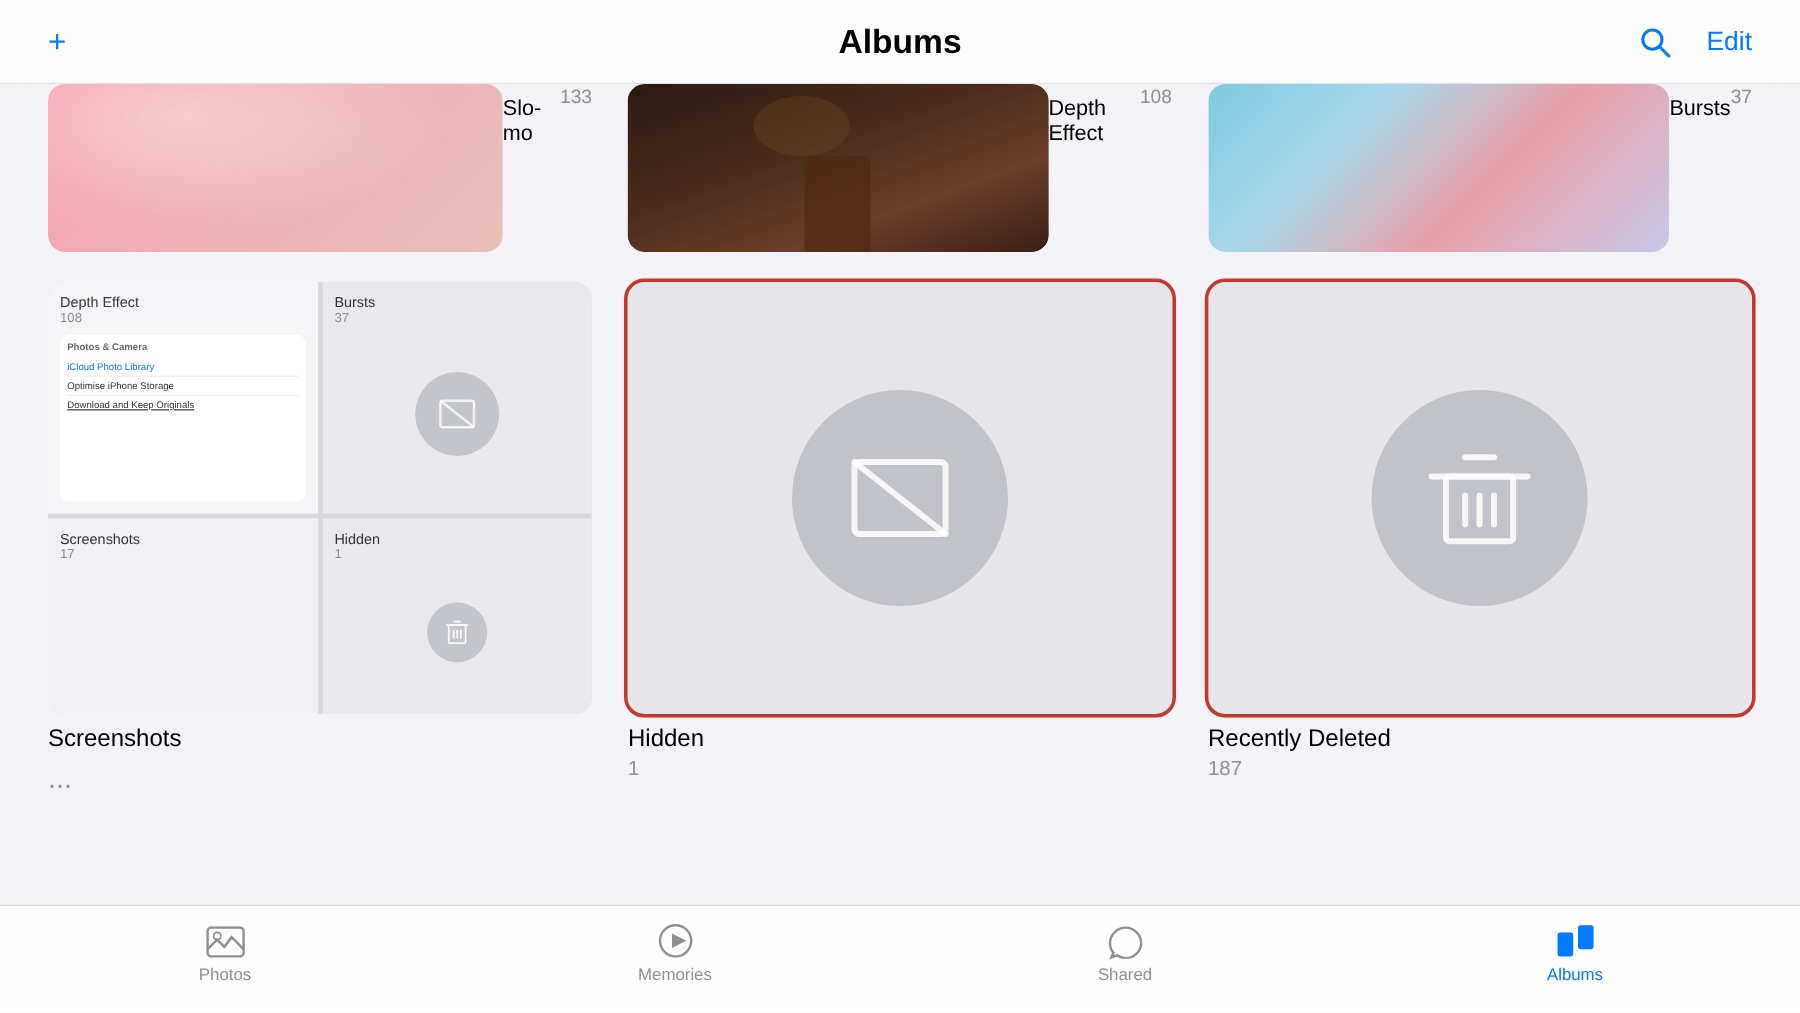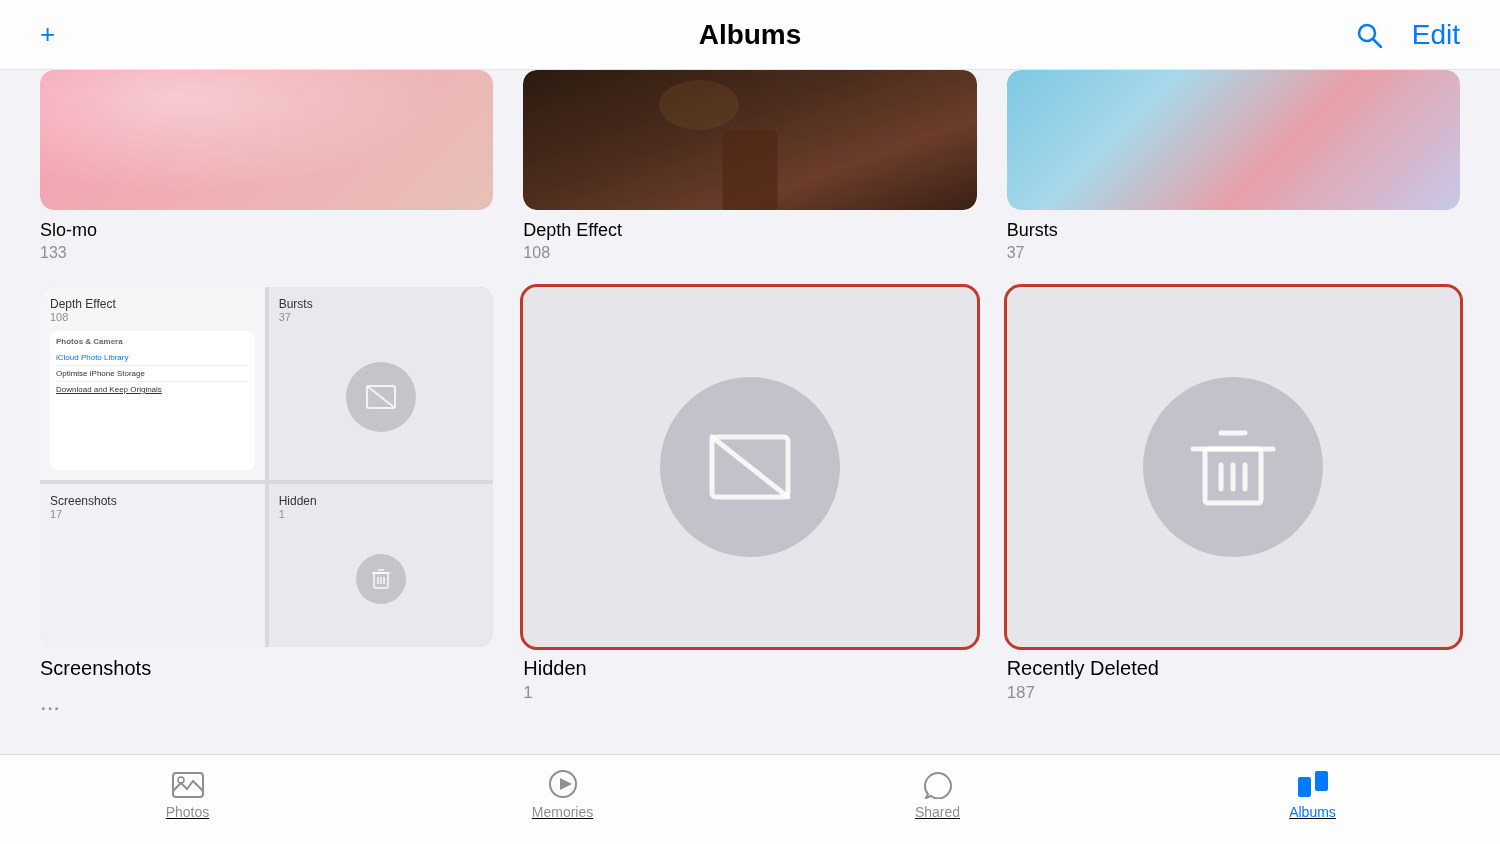--- a/index.html
+++ b/index.html
@@ -41,37 +41,37 @@
       font-size: 26px;
       color: #007aff;
       font-weight: 300;
     }
     .header-right {
       display: flex;
       gap: 30px;
       align-items: center;
     }
     .header-edit {
-      font-size: 28px;
+      font-size: 22px;
       font-weight: 400;
     }
 
     
     .content {
       position: absolute;
       top: 0;
       left: 0;
       right: 0;
       bottom: 90px;
       overflow: hidden;
     }
 
     .thumb-item {
       display: flex;
-      flex-direction: column;
+      flex-direction: row;
     }
 
     .thumb-image {
       width: 100%;
       height: 140px;
       border-radius: 14px;
       overflow: hidden;
       position: relative;
     }
 
@@ -147,21 +147,20 @@
       padding-top: 10px;
     }
     .tab-item {
       flex: 1;
       display: flex;
       flex-direction: column;
       align-items: center;
       gap: 5px;
       cursor: pointer;
       padding-top: 4px;
-      text-decoration: underline;
     }
     .tab-label {
       font-size: 14px;
       color: #8e8e93;
     }
     .tab-label.active {
       color: #007aff;
     }
     .tab-icon {
       color: #8e8e93;

